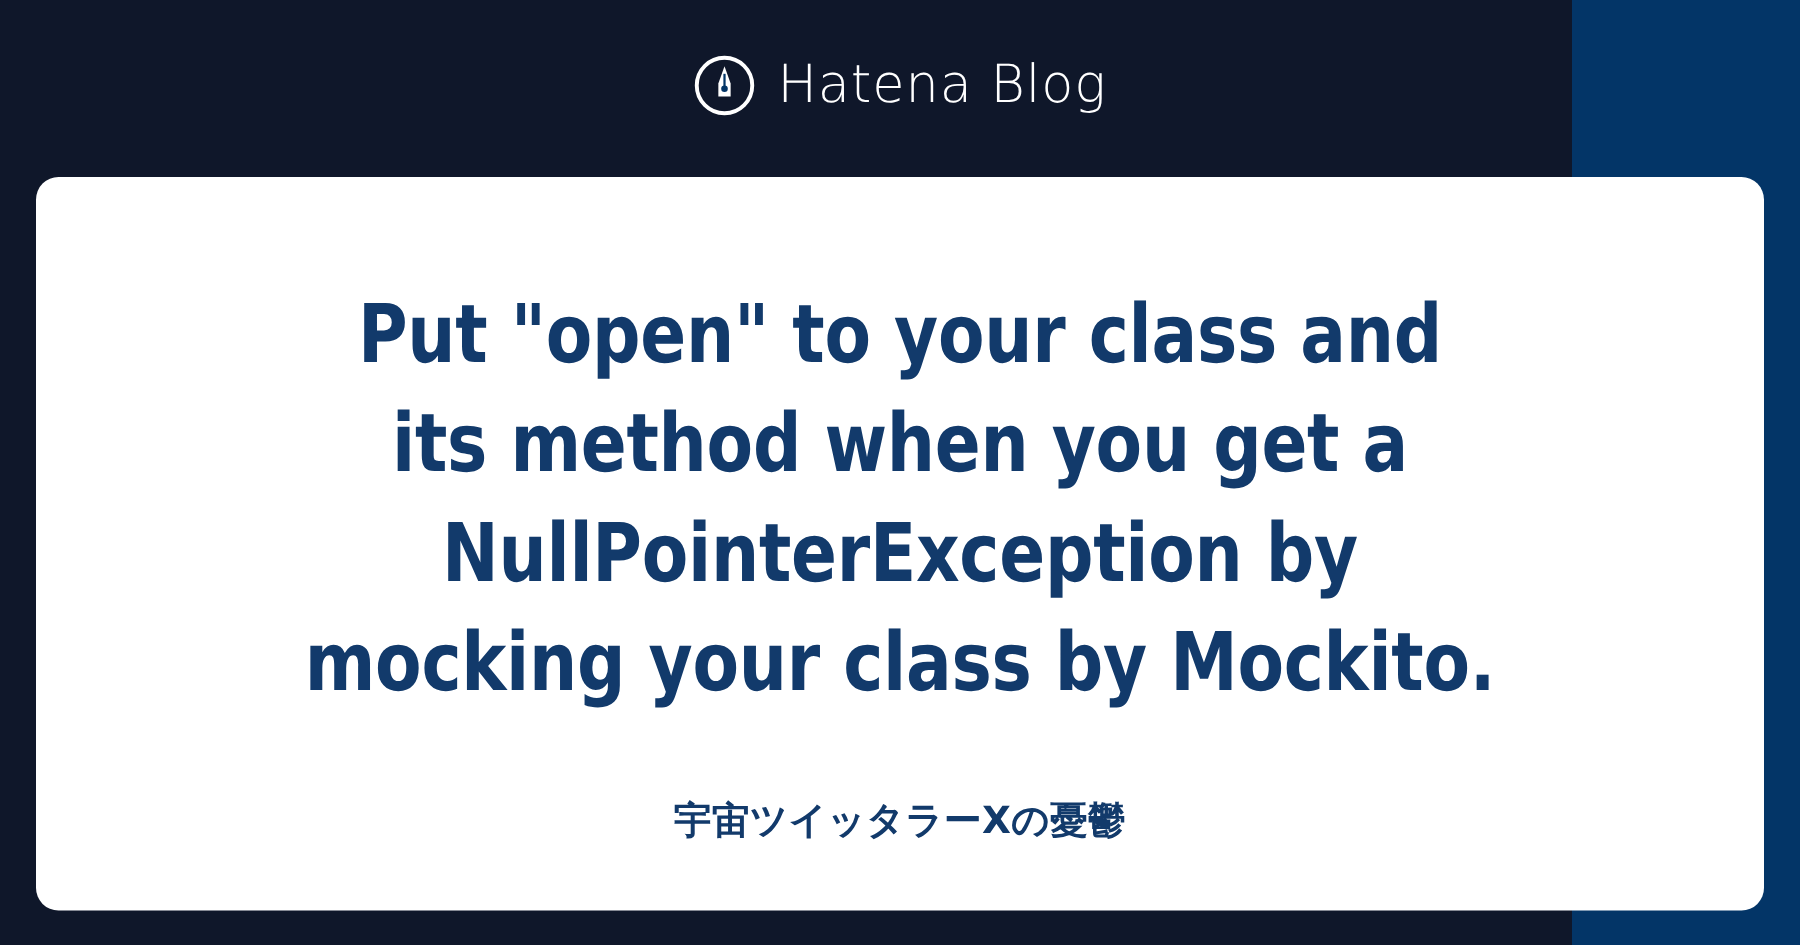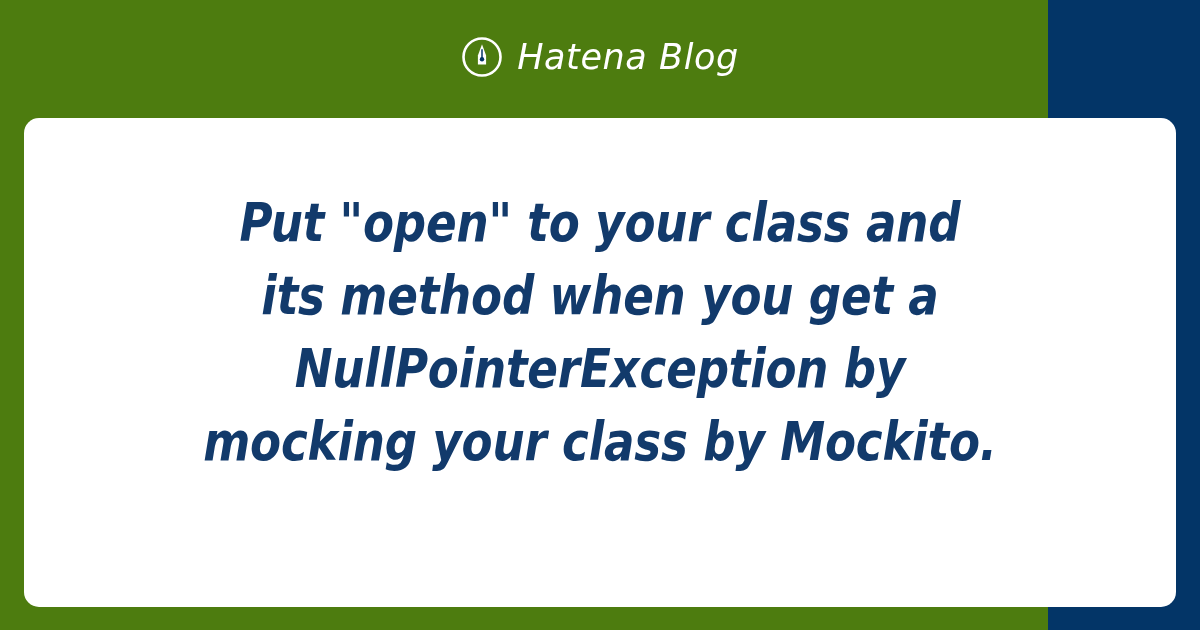--- a/index.html
+++ b/index.html
@@ -12,23 +12,22 @@
     overflow: hidden;
     background: #033567;
     font-family: "Liberation Sans", "DejaVu Sans", sans-serif;
     -webkit-font-smoothing: antialiased;
   }
 
   .og-canvas {
     position: relative;
     width: 1048px;
     height: 630px;
-    background: #4d7c0f;
+    background: #0f172a;
     box-sizing: border-box;
-    font-style: italic;
   }
 
   
   .brand-header {
     position: absolute;
     top: 0;
     left: 0;
     width: 1200px;
     height: 118px;
     display: flex;
@@ -124,15 +123,16 @@
     </div>
   </div>
 
   <div class="entry-card">
     <h1 class="entry-title">
       <span>Put "open" to your class and</span><br>
       <span>its method when you get a</span><br>
       <span>NullPointerException by</span><br>
       <span>mocking your class by Mockito.</span>
     </h1>
+    <p class="entry-subtitle">宇宙ツイッタラーXの憂鬱</p>
   </div>
 
 </div>
 
 </body></html>

